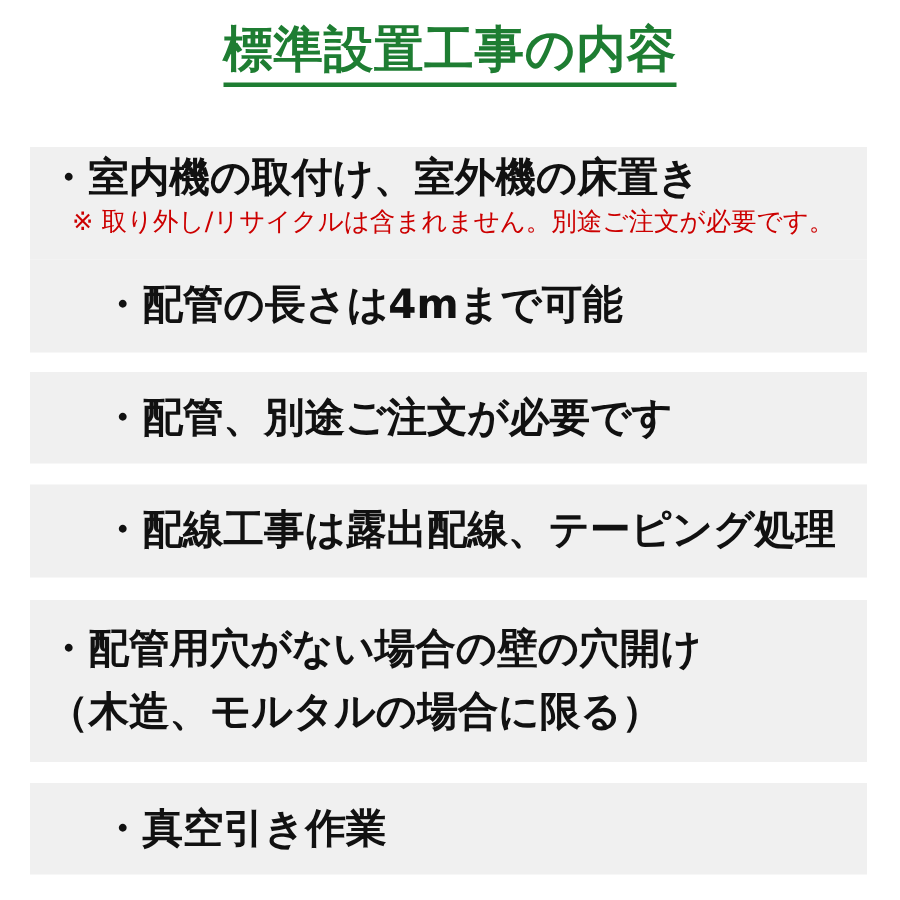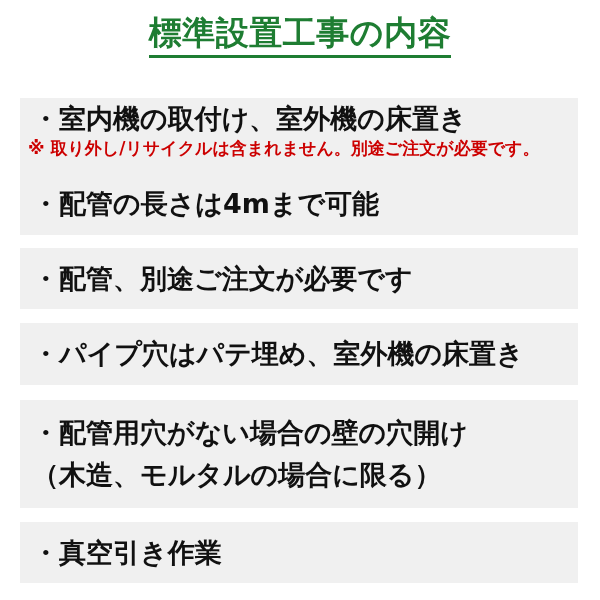--- a/index.html
+++ b/index.html
@@ -51,32 +51,33 @@
     font-weight: bold;
     color: var(--text_black);
     padding-left: 12px;
     line-height: 1.25;
     white-space: nowrap;
   }
   
   .box-1 { top: 98px; height: 75px; padding-top: 4px; }
   .item-note {
     font-size: 17px;
-    font-weight: bold;
+    font-weight: normal;
     color: var(--note_red);
-    padding-left: 8px;
+    padding-left: 28px;
     margin-top: 3px;
     line-height: 1.1;
     white-space: nowrap;
   }
   
   .box-single {
     display: flex;
     flex-direction: column;
     justify-content: center;
+    padding-left: 36px;
   }
   .box-2 { top: 173px; height: 62px; }
   .box-3 { top: 248px; height: 61px; }
   .box-4 { top: 323px; height: 62px; }
   
   .box-5 {
     top: 400px;
     height: 108px;
     display: flex;
     flex-direction: column;
@@ -101,21 +102,21 @@
 
   <div class="box box-2 box-single">
     <div class="item-line">・配管の長さは4mまで可能</div>
   </div>
 
   <div class="box box-3 box-single">
     <div class="item-line">・配管、別途ご注文が必要です</div>
   </div>
 
   <div class="box box-4 box-single">
-    <div class="item-line">・パイプ穴はパテ埋め、室外機の床置き</div>
+    <div class="item-line">・配線工事は露出配線、テーピング処理</div>
   </div>
 
   <div class="box box-6 box-single">
     <div class="item-line">・真空引き作業</div>
   </div>
 
   <div class="box box-5">
     <div class="item-line">・配管用穴がない場合の壁の穴開け</div>
     <div class="item-line">（木造、モルタルの場合に限る）</div>
   </div>

